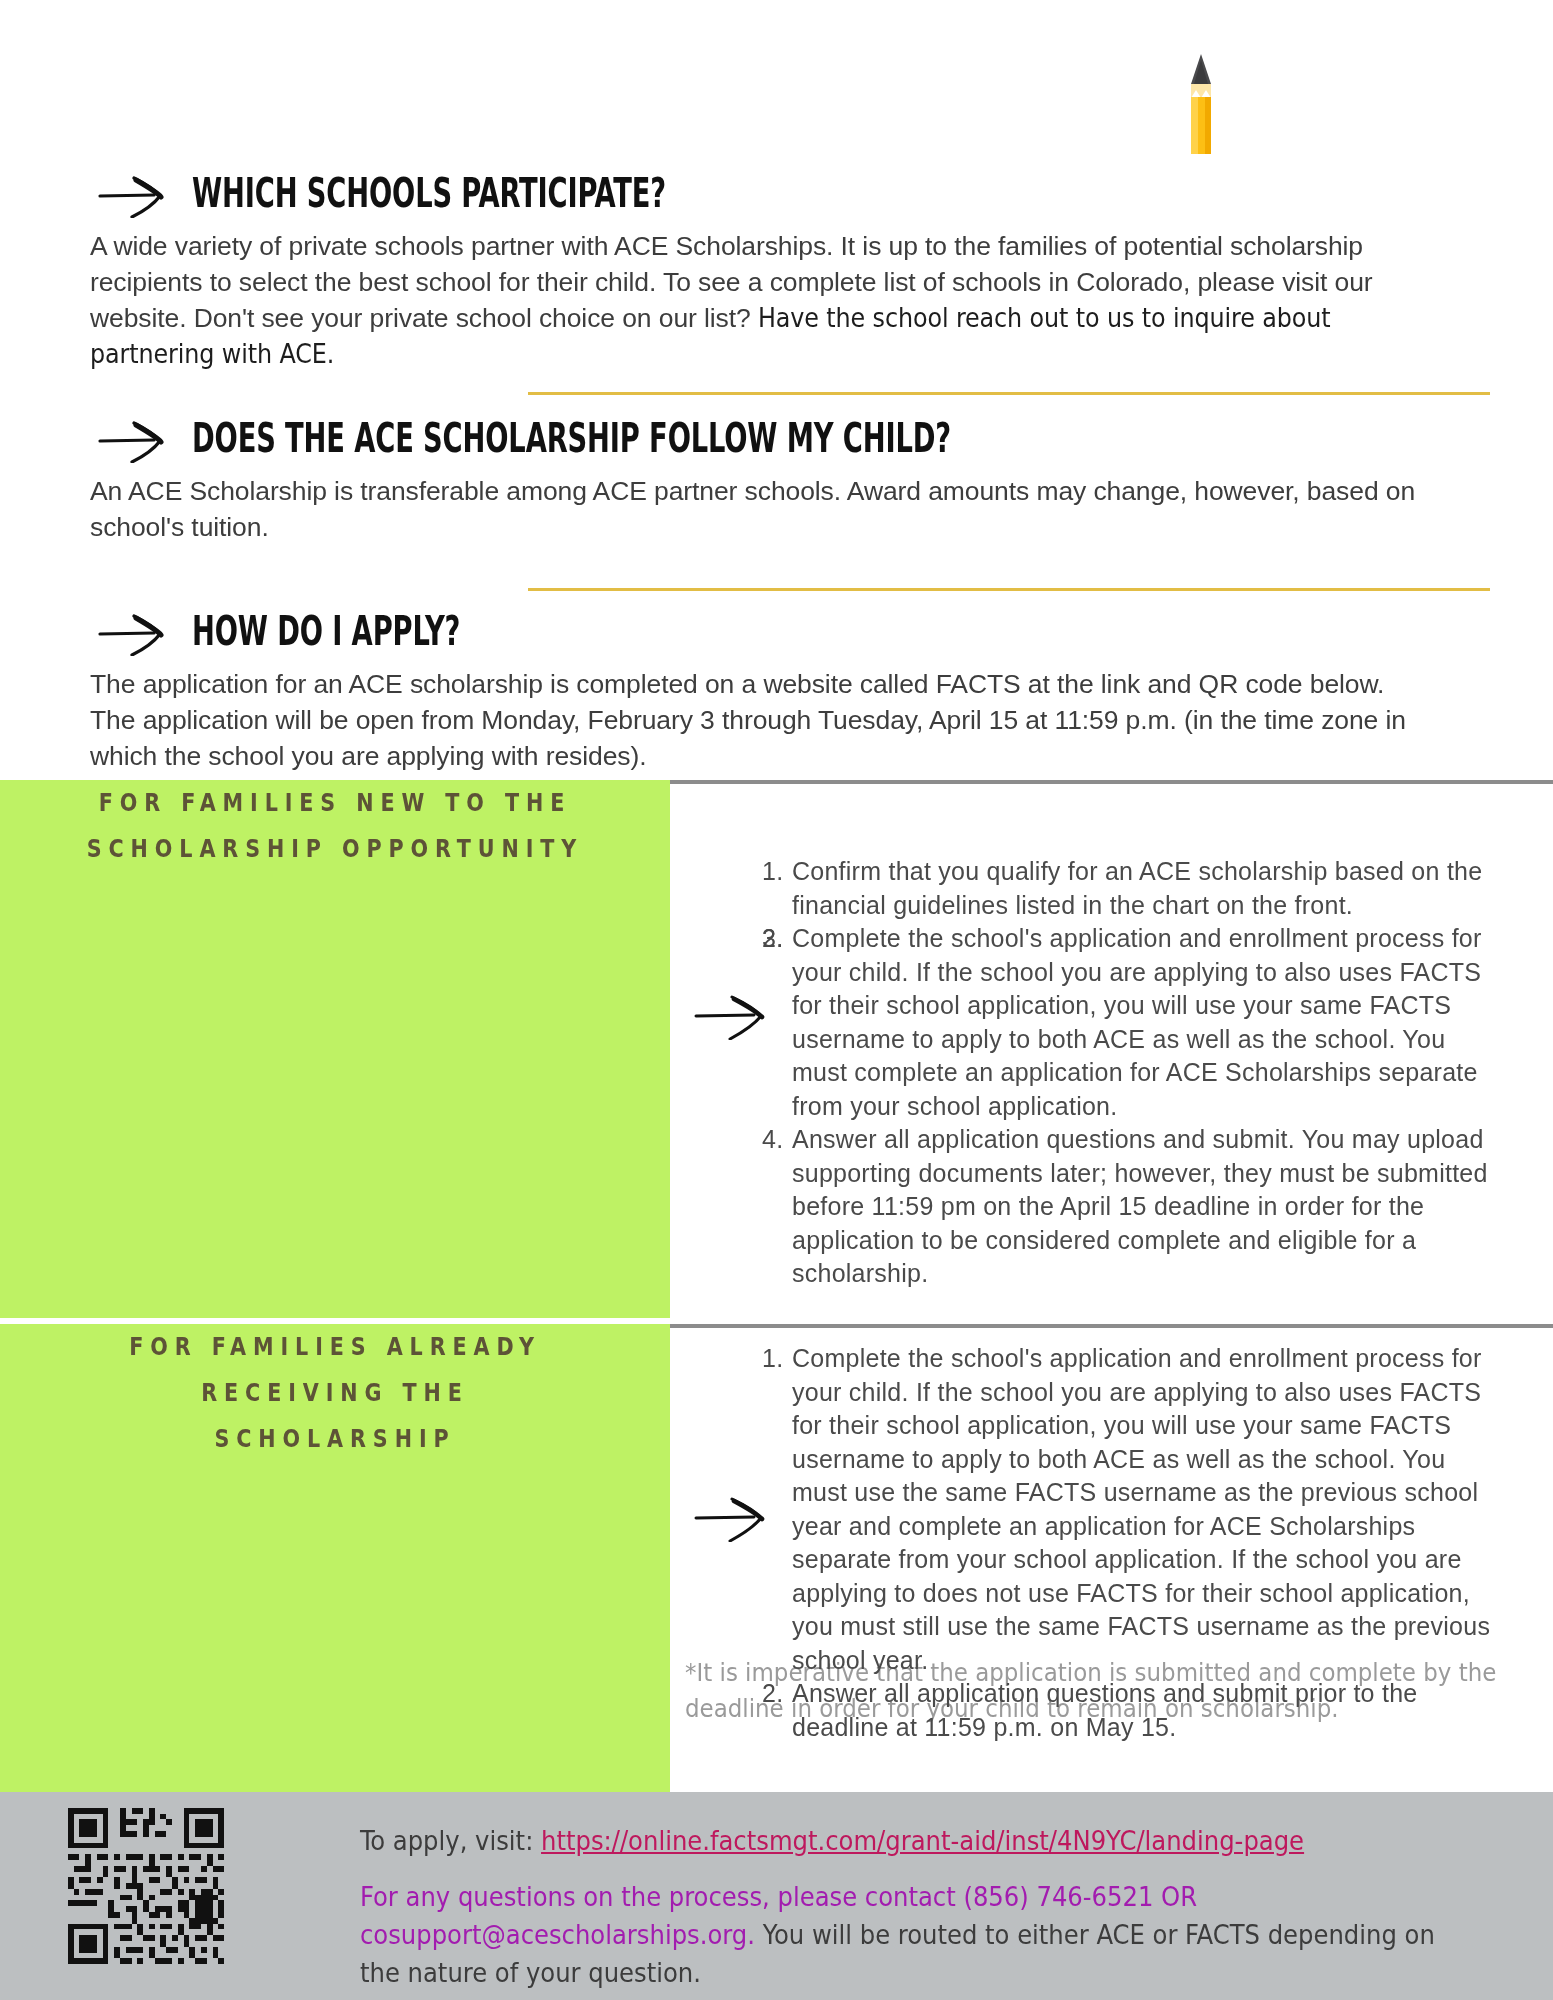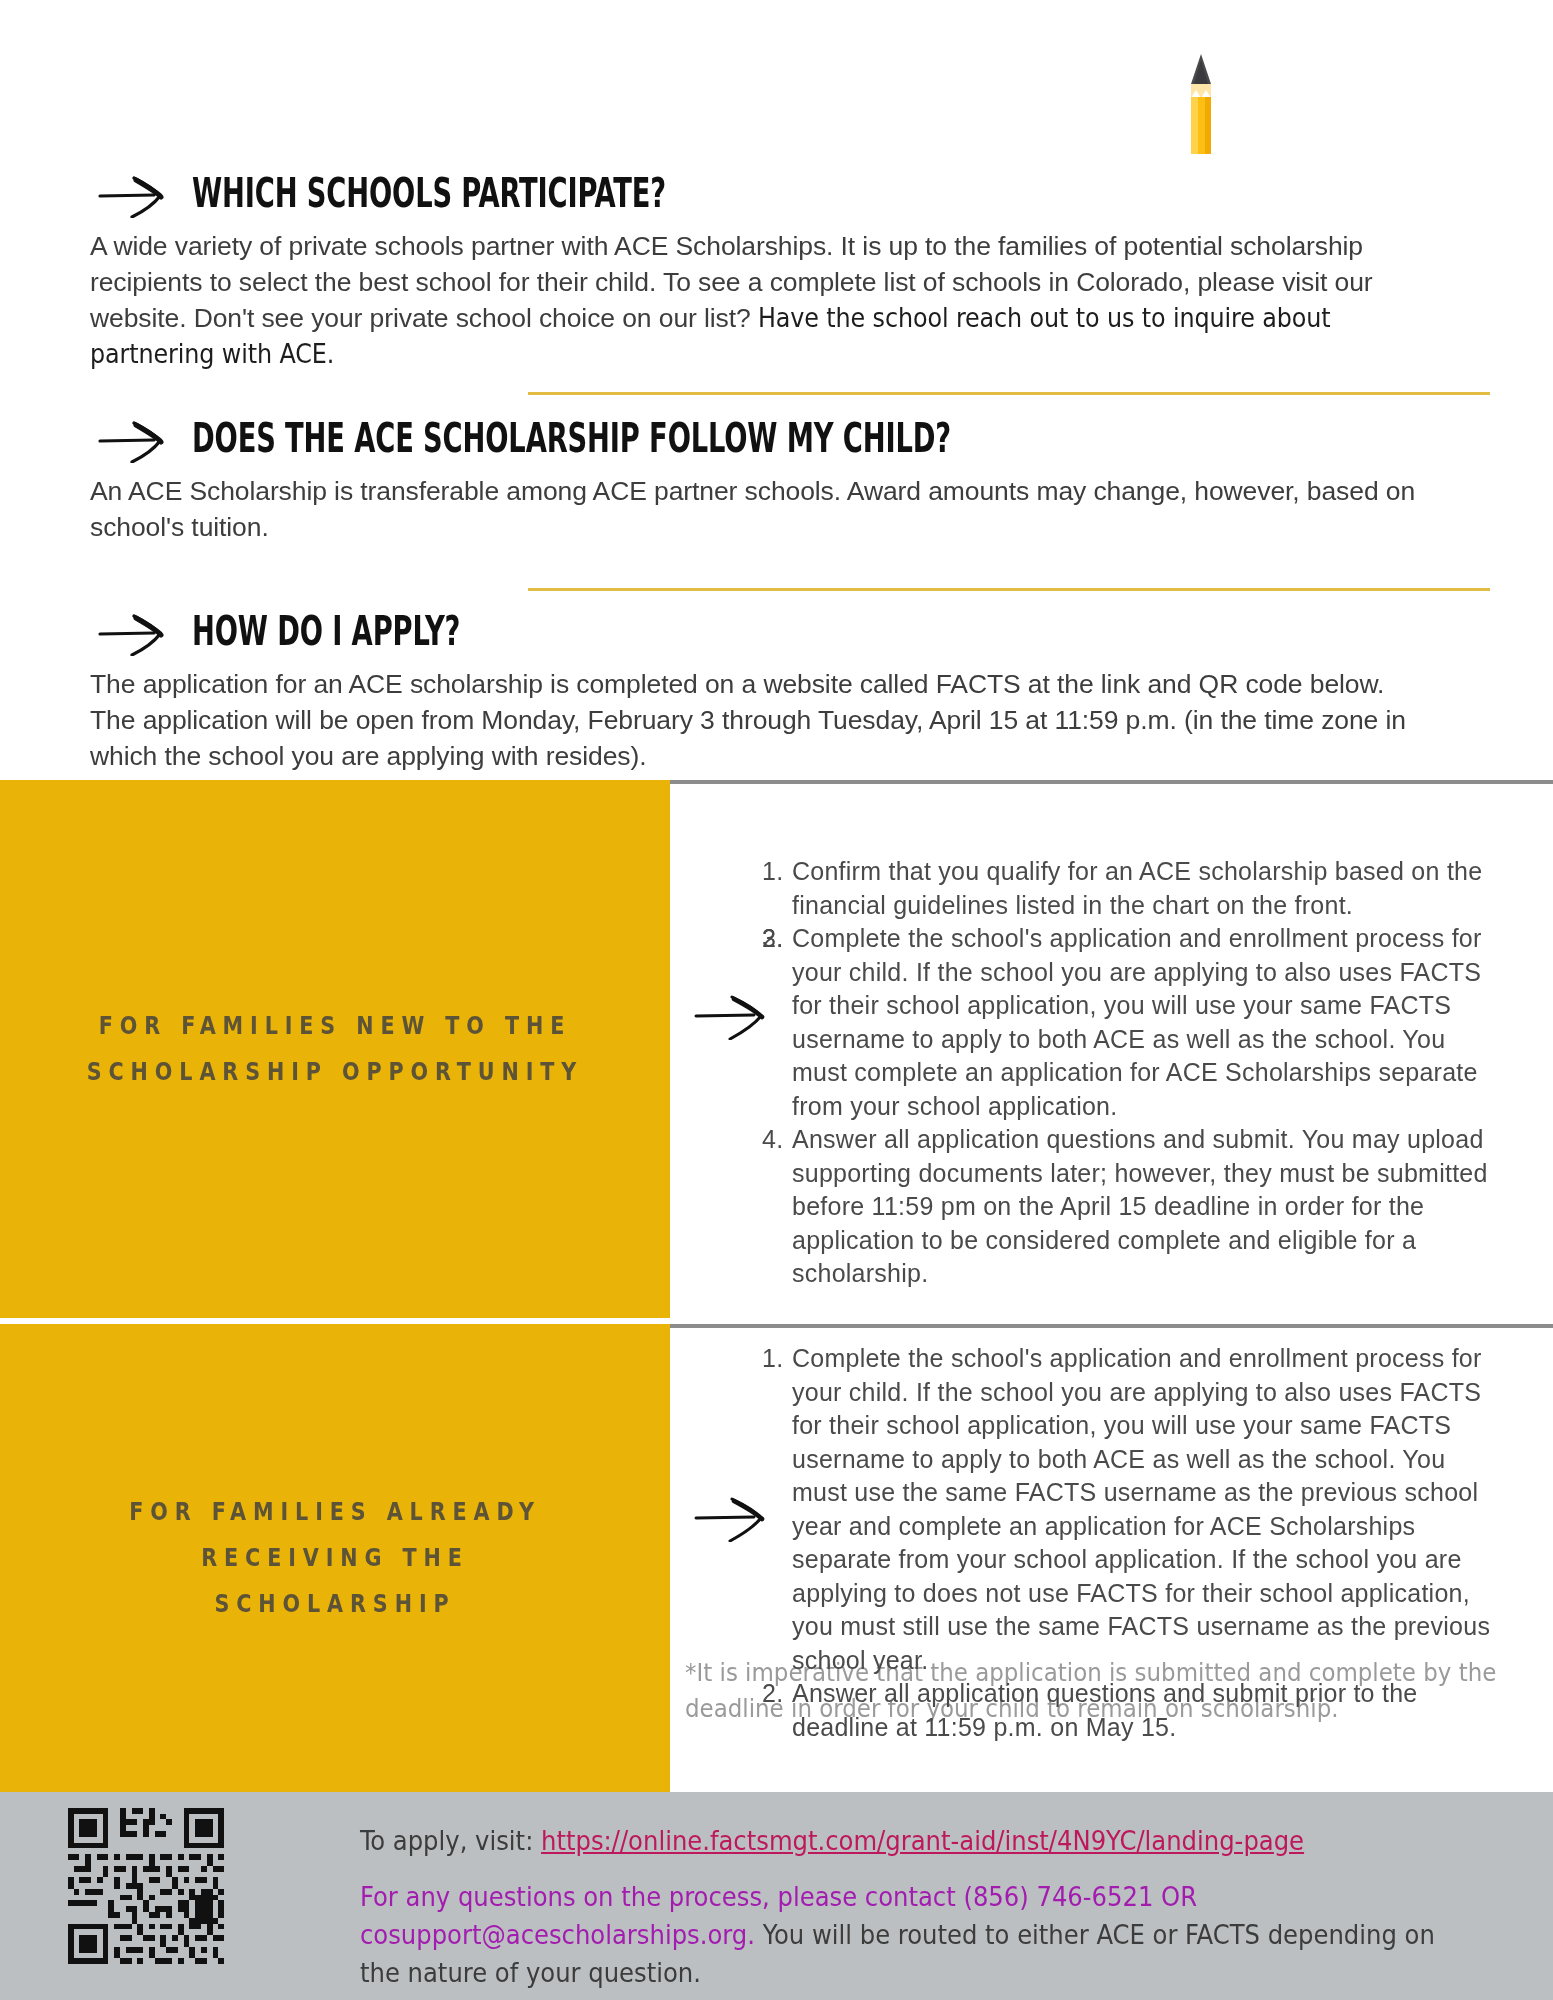--- a/index.html
+++ b/index.html
@@ -124,23 +124,22 @@
   }
   .row1 { top: 0; height: 538px; }
   .row2 { top: 544px; height: 468px; }
 
   .yellow-col {
     position: absolute;
     left: 0;
     top: 0;
     width: 670px;
     height: 100%;
-    background: #eab308;
+    background: #bef264;
     display: flex;
-    align-items: center;
     justify-content: center;
   }
   .yellow-label {
     font-family: "DejaVu Sans Condensed", "Liberation Sans Narrow", "Liberation Sans", sans-serif;
     font-weight: bold;
     font-size: 25px;
     letter-spacing: 7.5px;
     line-height: 46px;
     color: #5d5337;
     text-align: center;

